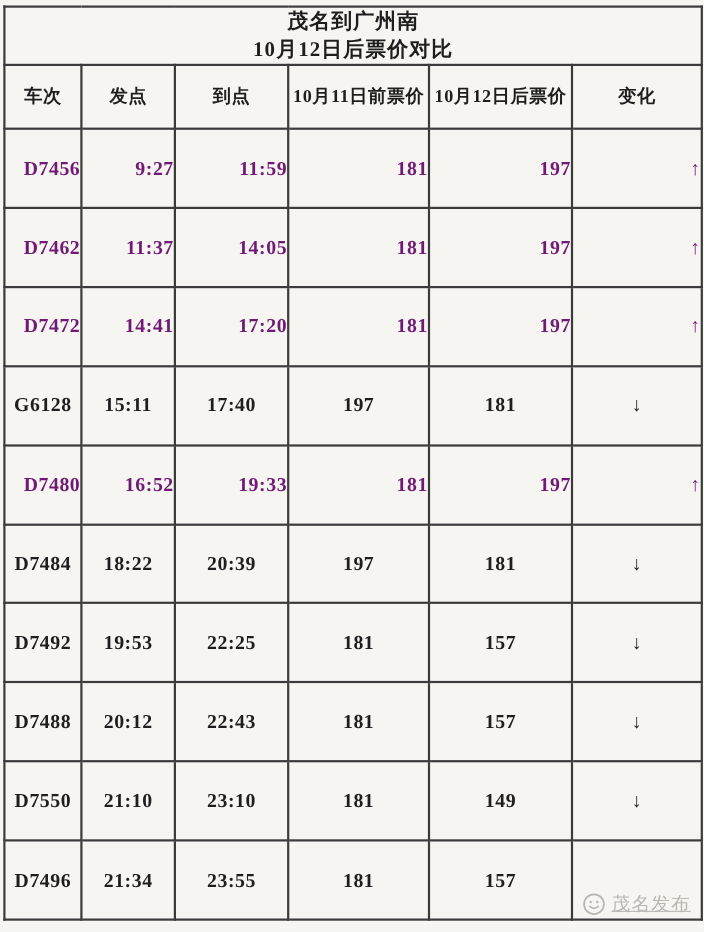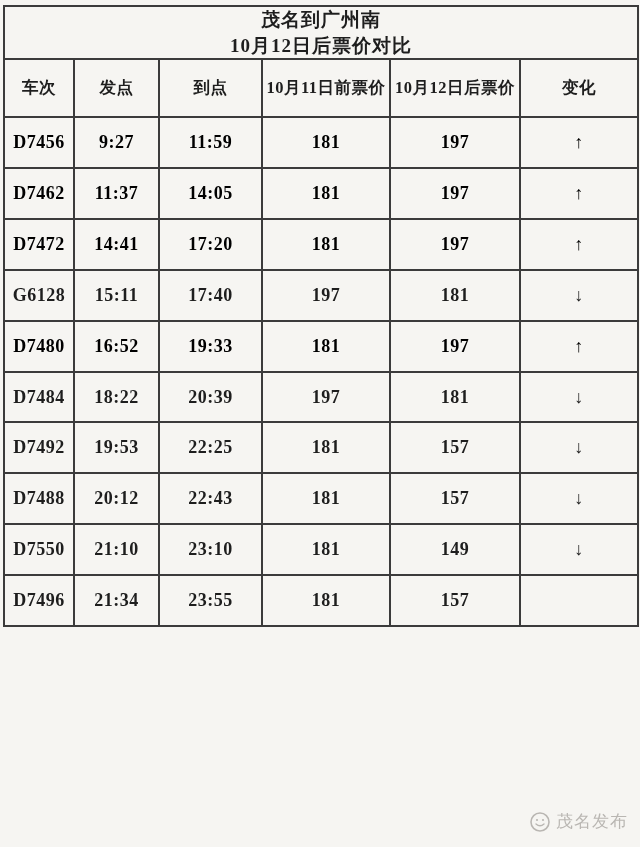--- a/index.html
+++ b/index.html
@@ -10,21 +10,21 @@
     background: #f6f5f2;
     position: relative;
     overflow: hidden;
     font-family: "Liberation Serif", "DejaVu Serif", serif;
   }
   table.fare-table {
     position: absolute;
     left: 3px;
     top: 5px;
     width: 634px;
-    height: 622px;
+    height: 832px;
     border-collapse: collapse;
     table-layout: fixed;
   }
   .fare-table th, .fare-table td {
     border: 2px solid #3b3b3b;
     text-align: center;
     vertical-align: middle;
     padding: 0;
     font-weight: bold;
     color: #1e1e1e;
@@ -38,33 +38,34 @@
   .header-row th {
     height: 58px;
     font-size: 16.5px;
     letter-spacing: 0.5px;
     text-align: center;
   }
   .fare-table tbody td {
     font-size: 18px;
     letter-spacing: 0.5px;
   }
-  tr.hl td { color: #000000; }
+  tr.hl td { color: #701a75; text-align: right; }
   td.change-col { font-size: 17px; }
   .watermark {
     position: absolute;
     right: 12px;
     bottom: 14px;
     display: flex;
     align-items: center;
     gap: 5px;
     color: #b3b0ac;
     font-size: 17px;
     letter-spacing: 1px;
     opacity: 0.9;
+    text-decoration: underline;
   }
   .wm-logo { display: inline-flex; }
 </style>
 </head>
 <body>
 
 <table class="fare-table">
   <colgroup>
     <col style="width:70px">
     <col style="width:85px">

